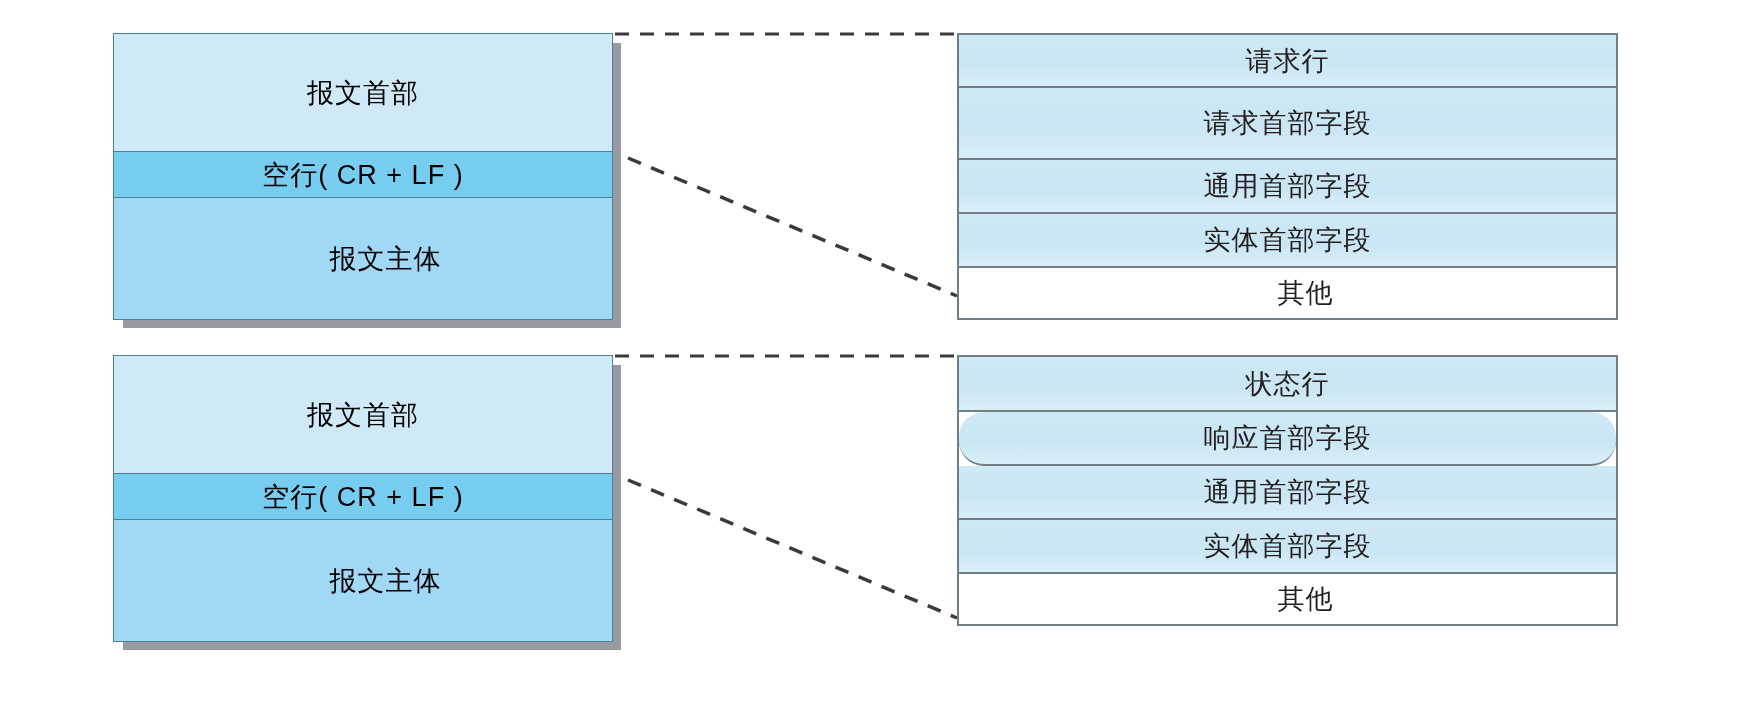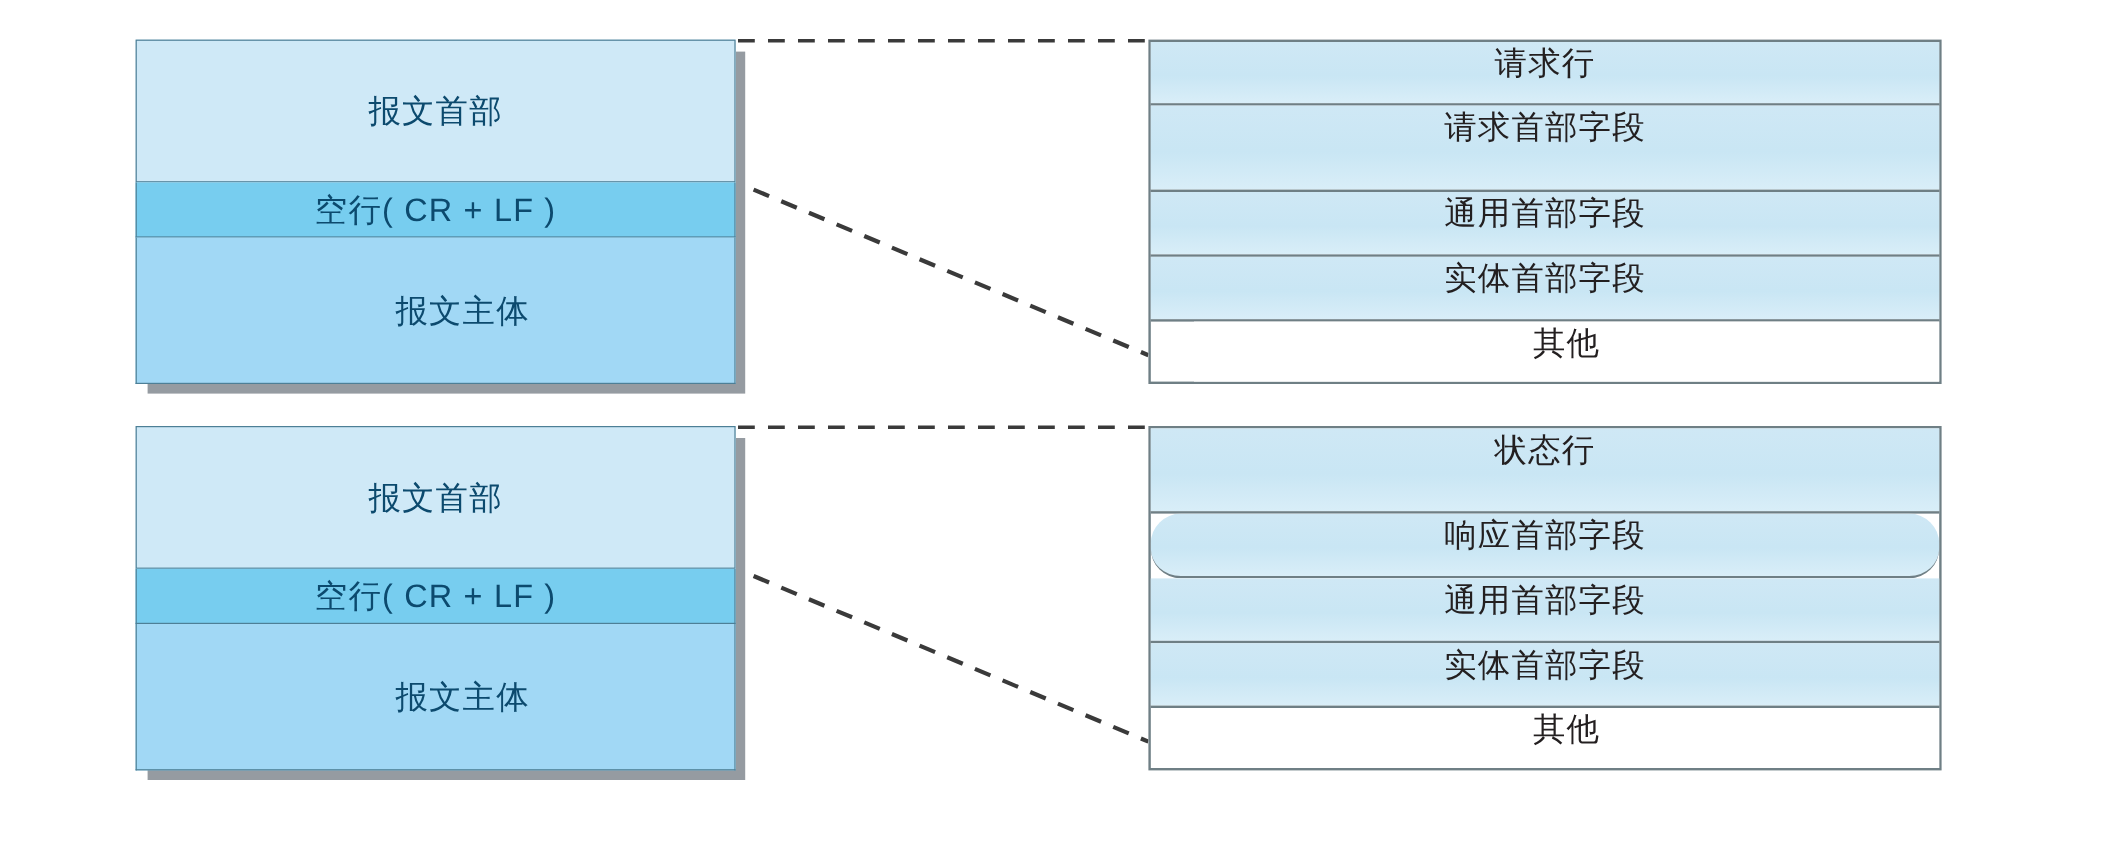--- a/index.html
+++ b/index.html
@@ -18,41 +18,41 @@
   
   .msg-block{
     position:absolute;
     box-sizing:border-box;
     box-shadow:9px 9px 0 -1px rgba(130,138,145,.85);
   }
   .msg-row{
     box-sizing:border-box;
     border:1px solid #4d7f96;
     display:flex;align-items:center;justify-content:center;
-    color:#0c4a6e;
+    color:#000000;
     font-size:27px;
     letter-spacing:1px;
     white-space:nowrap;
   }
   .msg-row + .msg-row{border-top:none;}
   .row-header{background:#cfe9f7;}
   .row-blank{background:#77cdef;}
   .row-body{background:#a1d8f5;padding-left:45px;}
 
   
   .detail-table{
     position:absolute;
     box-sizing:border-box;
     border:2px solid #6f7f85;
     background:#ffffff;
   }
   .detail-row{
     box-sizing:border-box;
     border-bottom:2px solid #6f7f85;
-    display:flex;align-items:flex-start;justify-content:center;
+    display:flex;align-items:center;justify-content:center;
     color:#231f20;
     font-size:27px;
     letter-spacing:1px;
     white-space:nowrap;
     background:linear-gradient(180deg,#cfe8f5 0%,#c9e6f4 55%,#d9eef8 100%);
   }
   .detail-row:last-child{border-bottom:none;background:#ffffff;margin-left:36px;}
 </style>
 </head>
 <body>
@@ -102,21 +102,21 @@
     </div>
     <div class="msg-row row-blank" style="height:46px;">
       <span>空行( CR + LF )</span>
     </div>
     <div class="msg-row row-body" style="height:122px;">
       <span>报文主体</span>
     </div>
   </div>
 
   <div class="detail-table" style="left:957px;top:355px;width:661px;">
-    <div class="detail-row" style="height:71px;">
+    <div class="detail-row" style="height:55px;">
       <span>状态行</span>
     </div>
     <div class="detail-row" style="height:54px;border-radius:25px;">
       <span>响应首部字段</span>
     </div>
     <div class="detail-row" style="height:54px;">
       <span>通用首部字段</span>
     </div>
     <div class="detail-row" style="height:54px;">
       <span>实体首部字段</span>

